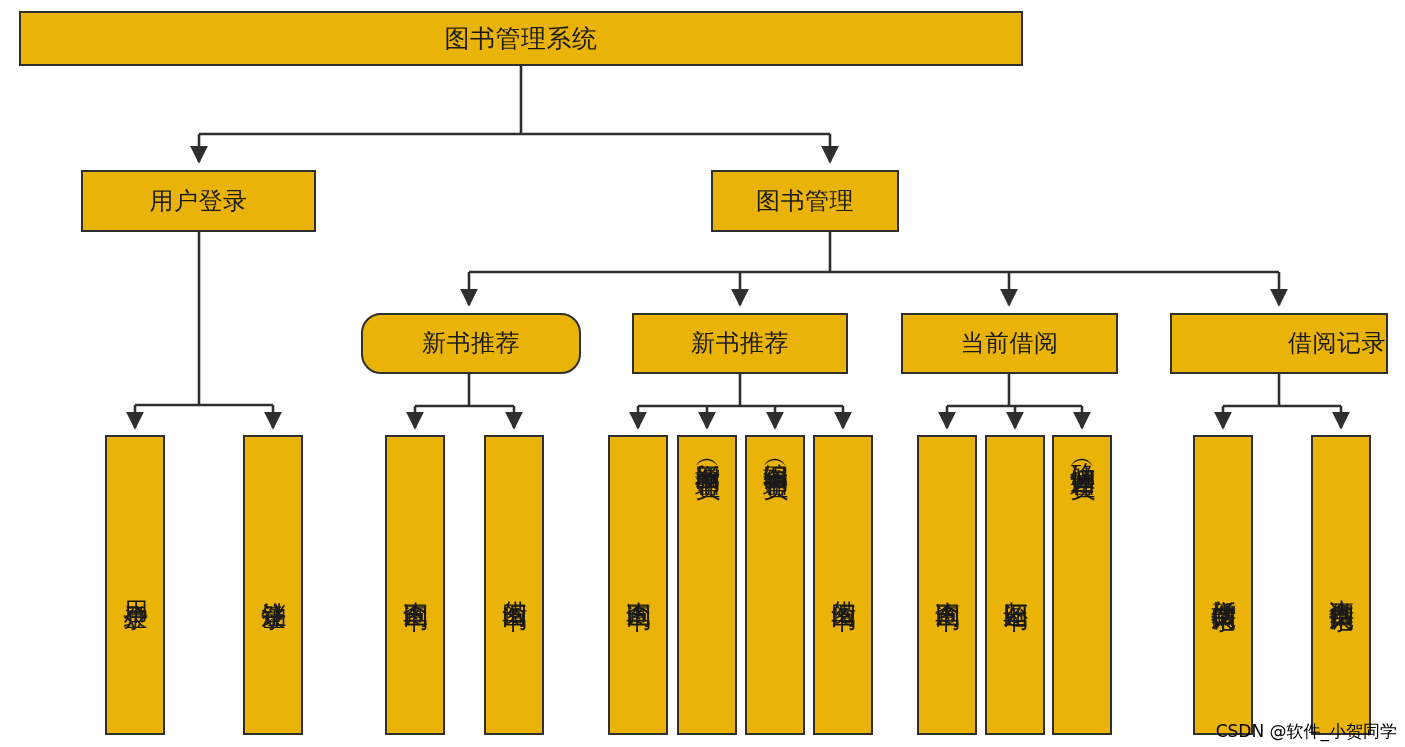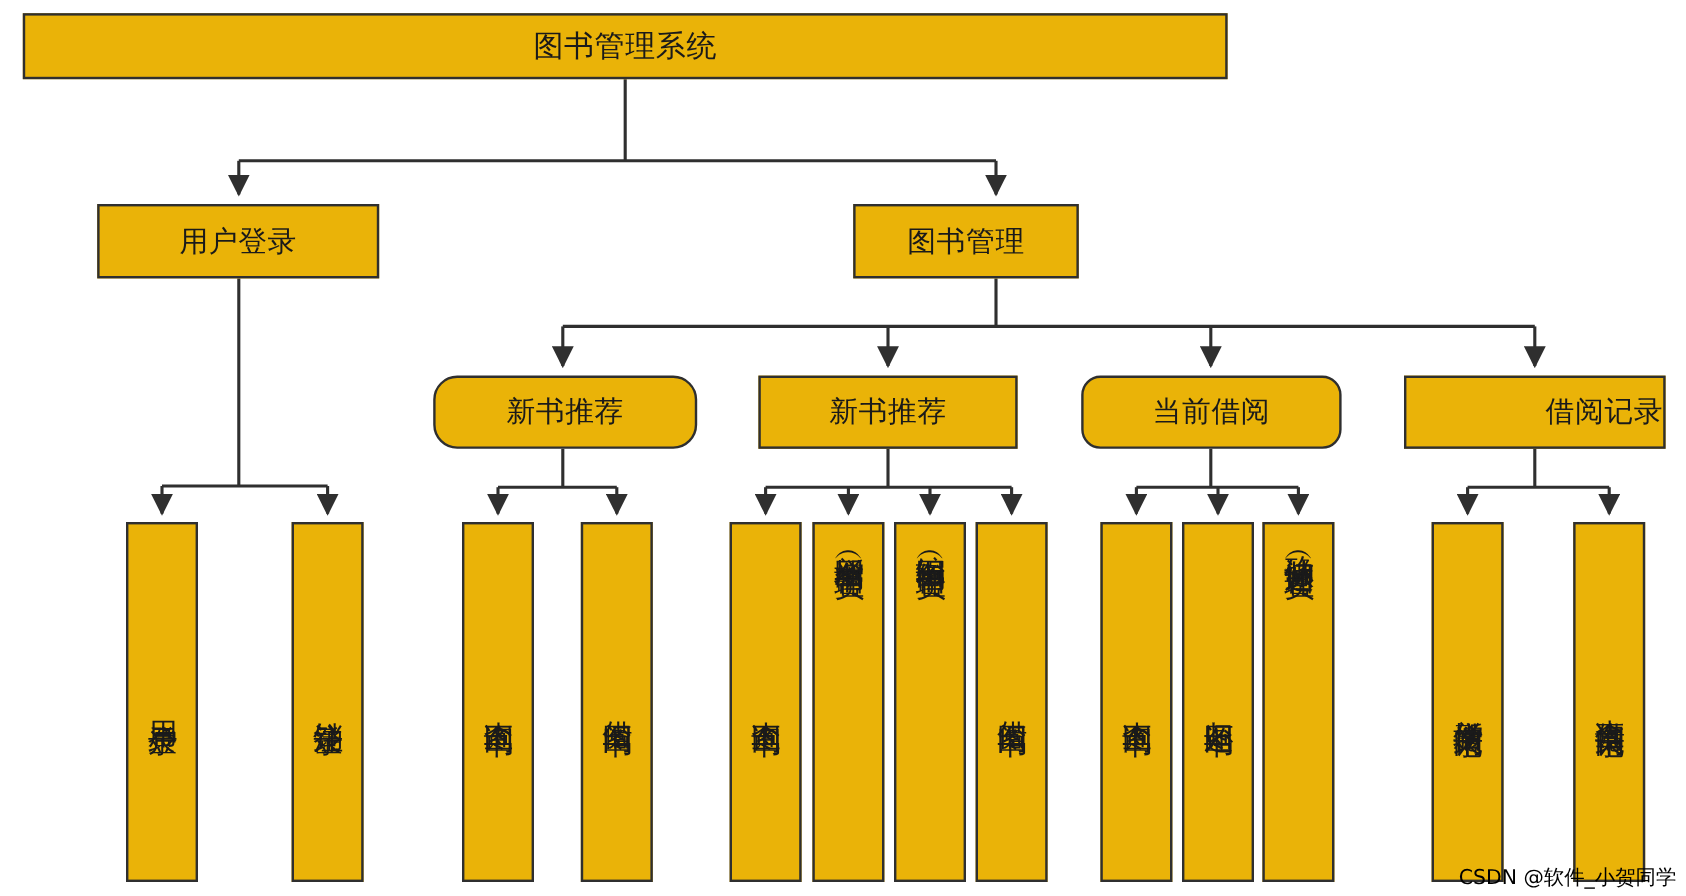--- a/index.html
+++ b/index.html
@@ -129,21 +129,21 @@
   <div class="node horiz" style="left:711px;top:170px;width:188px;height:62px;text-align:right;">
     <span class="label">图书管理</span>
   </div>
 
   <div class="node horiz" style="left:361px;top:313px;width:220px;height:61px;border-radius:20px;">
     <span class="label">新书推荐</span>
   </div>
   <div class="node horiz" style="left:632px;top:313px;width:216px;height:61px;">
     <span class="label">新书推荐</span>
   </div>
-  <div class="node horiz" style="left:901px;top:313px;width:217px;height:61px;border-radius:16px;">
+  <div class="node horiz" style="left:901px;top:313px;width:217px;height:61px;">
     <span class="label">当前借阅</span>
   </div>
   <div class="node horiz" style="left:1170px;top:313px;width:218px;height:61px;justify-content:flex-end;">
     <span class="label">借阅记录</span>
   </div>
 
   <div class="node vert mid" style="left:105px;top:435px;width:60px;height:300px;">
     <span class="label">用户登录</span>
   </div>
   <div class="node vert mid" style="left:243px;top:435px;width:60px;height:300px;">

